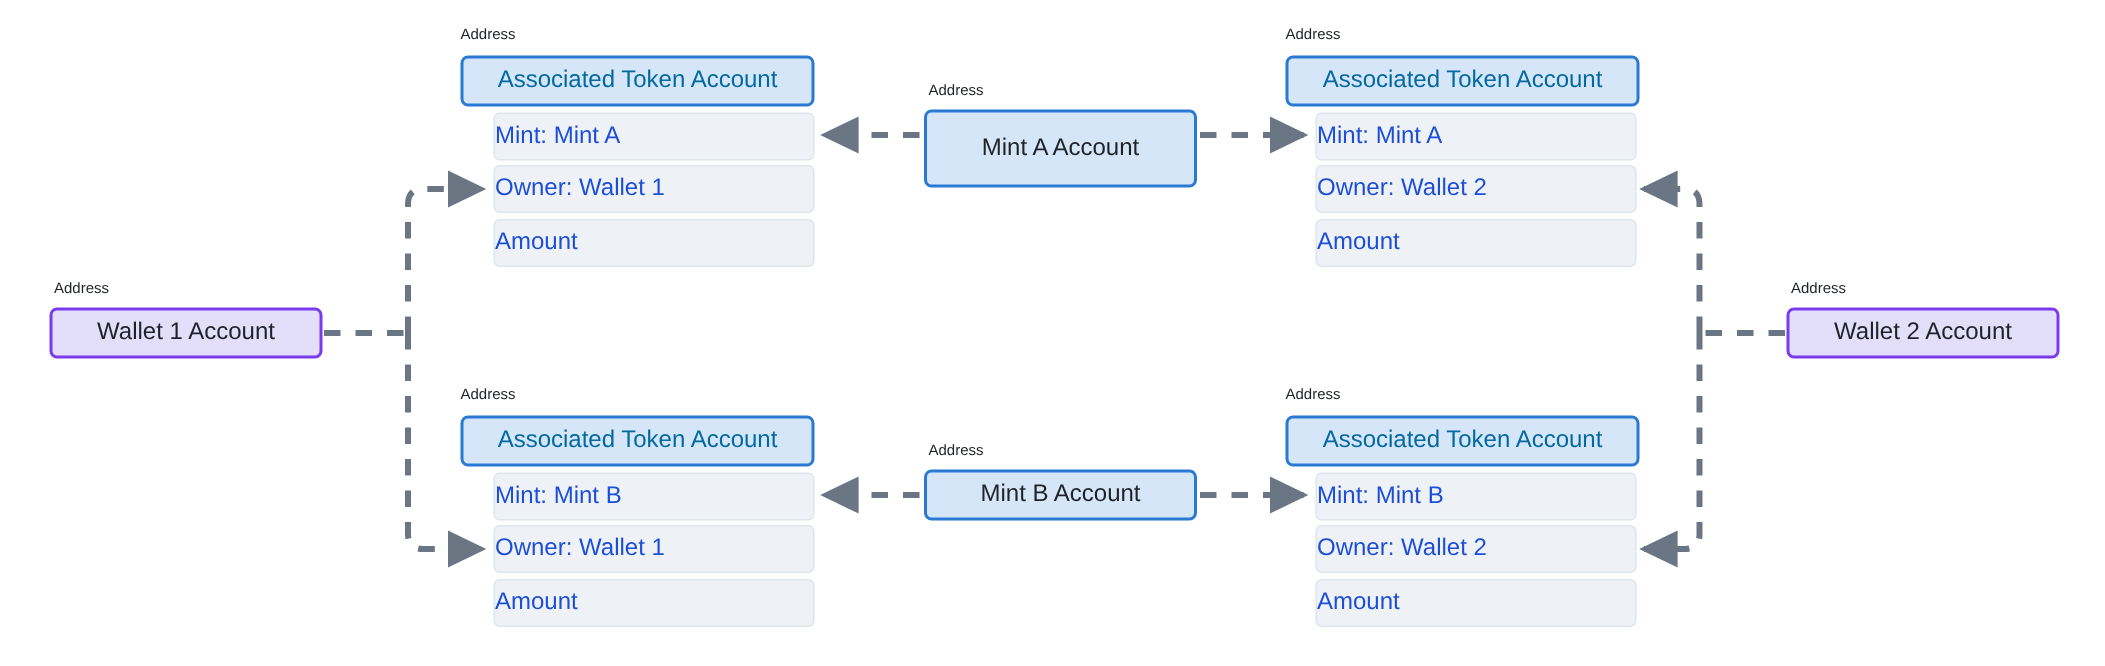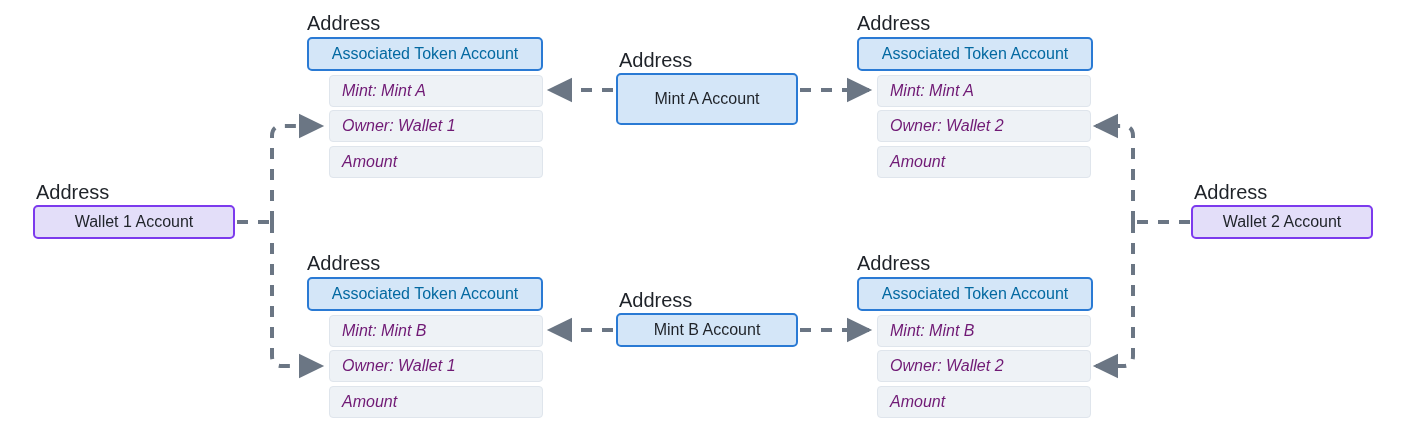--- a/index.html
+++ b/index.html
@@ -18,21 +18,21 @@
   #edges {
     position: absolute;
     left: 0;
     top: 0;
     width: 1403px;
     height: 444px;
     pointer-events: none;
   }
   .addr-label {
     position: absolute;
-    font-size: 20px;
+    font-size: 10px;
     line-height: 17px;
     color: #1f2329;
     white-space: nowrap;
   }
   .node {
     position: absolute;
     box-sizing: border-box;
     border-radius: 5px;
     display: flex;
     align-items: center;
@@ -64,26 +64,25 @@
     z-index: 3;
   }
   .grp-row {
     position: absolute;
     box-sizing: border-box;
     background: #eef2f6;
     border: 1px solid #dfe5ec;
     border-radius: 4px;
     display: flex;
     align-items: center;
-    padding-left: 12px;
+    padding-left: 0;
     font-size: 16px;
-    color: #701a75;
+    color: #1d4ed8;
     white-space: nowrap;
     z-index: 2;
-    font-style: italic;
   }
 </style>
 </head>
 <body>
 
 <div id="canvas">
 
   <svg id="edges" viewBox="0 0 1403 444">
     <defs>
       <marker id="arrowR" markerWidth="7" markerHeight="7" refX="5.6" refY="3.5" orient="auto" markerUnits="strokeWidth">
@@ -134,18 +133,18 @@
   <div class="grp-row" style="left:877px; top:350px; width:214px; height:32px;">Owner: Wallet 2</div>
   <div class="grp-row" style="left:877px; top:386px; width:214px; height:32px;">Amount</div>
 
   <div class="addr-label" style="left:619px; top:52px;">Address</div>
   <div class="node blue" style="left:616px; top:73px; width:182px; height:52px;">Mint A Account</div>
 
   <div class="addr-label" style="left:619px; top:292px;">Address</div>
   <div class="node blue" style="left:616px; top:313px; width:182px; height:34px;">Mint B Account</div>
 
   <div class="addr-label" style="left:36px; top:184px;">Address</div>
-  <div class="node purple" style="left:33px; top:205px; width:202px; height:34px;">Wallet 1 Account</div>
+  <div class="node purple" style="left:33px; top:205px; width:182px; height:34px;">Wallet 1 Account</div>
 
   <div class="addr-label" style="left:1194px; top:184px;">Address</div>
   <div class="node purple" style="left:1191px; top:205px; width:182px; height:34px;">Wallet 2 Account</div>
 
 </div>
 
 </body></html>

